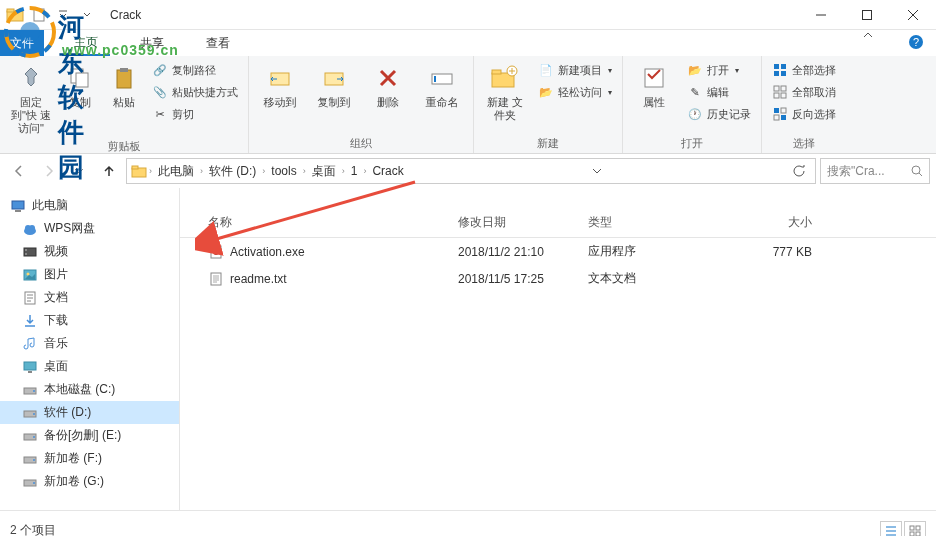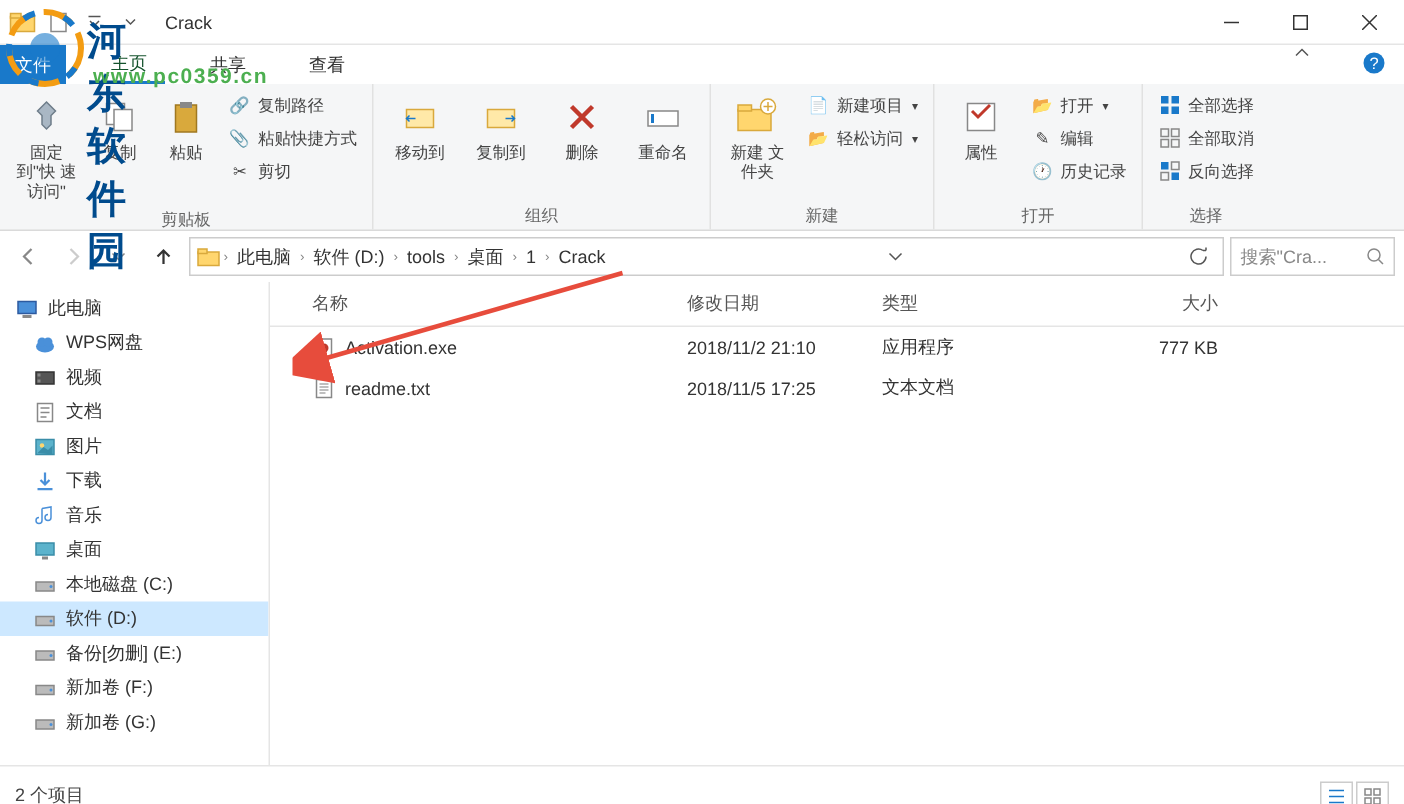--- a/index.html
+++ b/index.html
@@ -41,21 +41,21 @@
 .search-box { width: 110px; height: 26px; border: 1px solid #ccc; display: flex; align-items: center; padding: 0 6px; color: #888; gap: 4px; }
 
 .content { display: flex; height: 322px; }
 .nav-pane { width: 180px; border-right: 1px solid #e5e5e5; overflow-y: auto; padding: 6px 0; }
 .nav-item { display: flex; align-items: center; gap: 6px; padding: 3px 8px 3px 22px; color: #333; font-size: 12px; }
 .nav-item.root { padding-left: 10px; }
 .nav-item.selected { background: #cde8ff; }
 .nav-item .icon { width: 16px; height: 16px; display: flex; align-items: center; justify-content: center; }
 
 .file-area { flex: 1; display: flex; flex-direction: column; }
-.columns { display: flex; border-bottom: 1px solid #e5e5e5; color: #555; font-size: 12px; }
+.columns { display: flex; border-bottom: 1px solid #e5e5e5; color: #555; font-size: 12px; margin-top: 20px; }
 .columns .col { padding: 6px 8px; }
 .col-name { width: 270px; padding-left: 28px !important; }
 .col-date { width: 130px; }
 .col-type { width: 120px; }
 .col-size { width: 120px; text-align: right; }
 .file-row { display: flex; align-items: center; padding: 3px 0; font-size: 12px; color: #333; }
 .file-row .col { padding: 2px 8px; }
 .file-row .fname { display: flex; align-items: center; gap: 6px; }
 .file-row .ficon { width: 16px; height: 16px; display: flex; align-items: center; justify-content: center; }
 
@@ -417,35 +417,35 @@
             <rect x="2" y="4" width="12" height="8" fill="#555" stroke="#333"></rect>
             <rect x="3" y="5" width="2" height="2" fill="#888"></rect>
             <rect x="3" y="9" width="2" height="2" fill="#888"></rect>
           </svg>
         </span>
         <span>视频</span>
       </div>
       <div class="nav-item">
         <span class="icon">
           <svg width="16" height="16">
-            <rect x="3" y="2" width="10" height="12" fill="#fff" stroke="#888"></rect>
-            <path d="M5 5h6M5 8h6M5 11h4" stroke="#888"></path>
-          </svg>
-        </span>
-        <span>文档</span>
-      </div>
-      <div class="nav-item">
-        <span class="icon">
-          <svg width="16" height="16">
             <rect x="2" y="3" width="12" height="10" fill="#5cb3cc" stroke="#3a8da8"></rect>
             <circle cx="6" cy="7" r="1.5" fill="#ffd66e"></circle>
             <path d="M3 12l4-4 3 2 3-3v6z" fill="#3a8da8"></path>
           </svg>
         </span>
         <span>图片</span>
+      </div>
+      <div class="nav-item">
+        <span class="icon">
+          <svg width="16" height="16">
+            <rect x="3" y="2" width="10" height="12" fill="#fff" stroke="#888"></rect>
+            <path d="M5 5h6M5 8h6M5 11h4" stroke="#888"></path>
+          </svg>
+        </span>
+        <span>文档</span>
       </div>
       <div class="nav-item">
         <span class="icon">
           <svg width="16" height="16">
             <path d="M8 2v8m-3-3l3 3 3-3M3 13h10" stroke="#4a90d9" fill="none" stroke-width="1.5"></path>
           </svg>
         </span>
         <span>下载</span>
       </div>
       <div class="nav-item">

